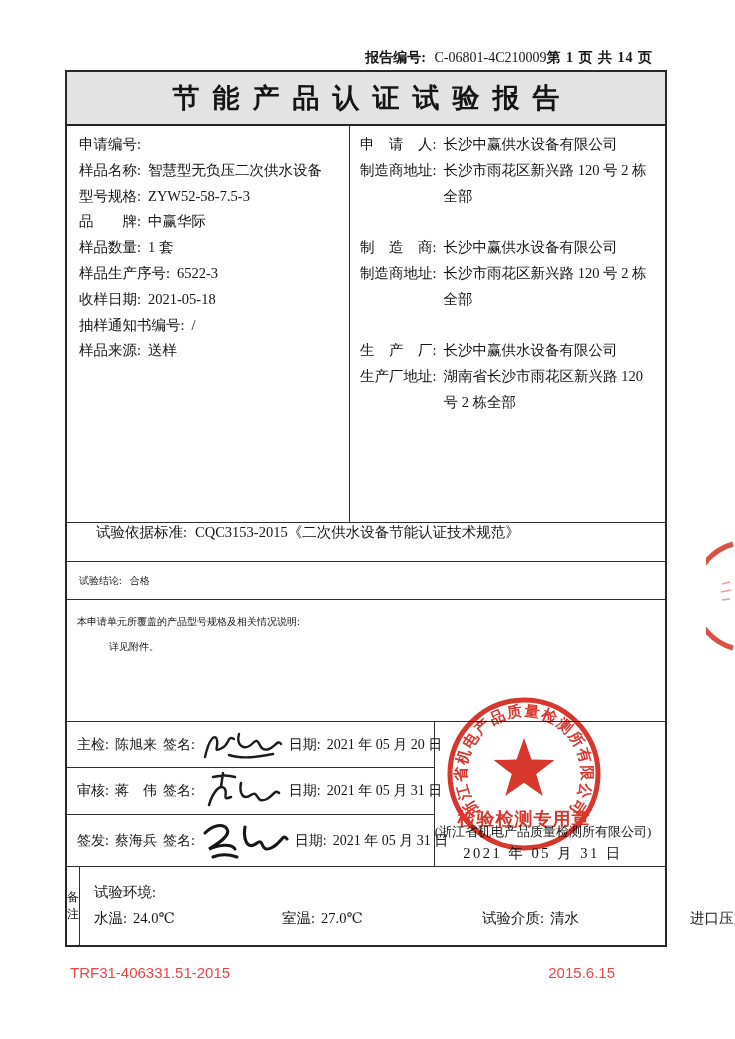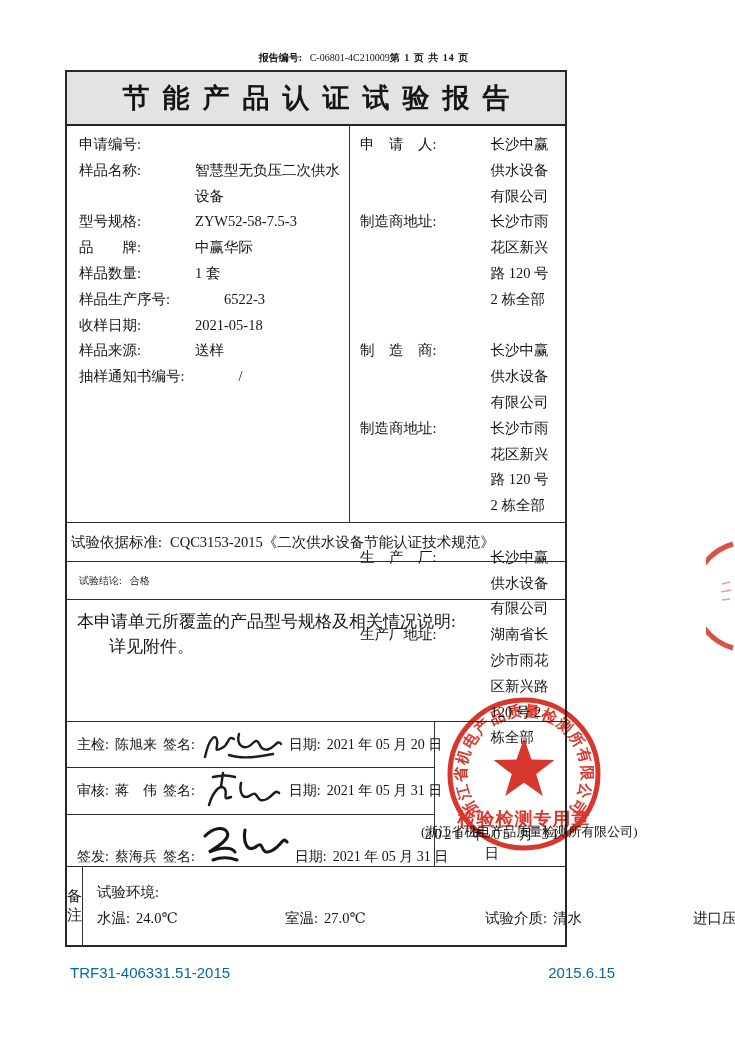--- a/index.html
+++ b/index.html
@@ -3,81 +3,81 @@
 <meta charset="utf-8">
 <style>
   html,body{margin:0;padding:0;background:#ffffff;}
   .page{
     position:relative;width:735px;height:1039px;background:#ffffff;
     font-family:"Liberation Serif","DejaVu Serif",serif;color:#151515;
     overflow:hidden;
   }
   
   .hdr{position:absolute;left:65px;top:46px;width:602px;height:22px;
-       display:flex;justify-content:center;align-items:flex-end;
-       font-size:10px;line-height:20px;}
+       display:flex;justify-content:flex-end;align-items:flex-end;
+       font-size:14px;line-height:20px;}
   .hdr-left{padding-left:10px;}
   .hdr-left .lbl{font-weight:bold;}
   .hdr-left .val{margin-left:5px;}
   .hdr-right{padding-right:14px;font-weight:bold;letter-spacing:1px;}
   
-  .tbl{position:absolute;left:65px;top:70px;width:502px;height:877px;
+  .tbl{position:absolute;left:65px;top:70px;width:602px;height:877px;
        border:2px solid #282828;box-sizing:border-box;
        display:flex;flex-direction:column;}
   .tbl *{box-sizing:border-box;}
   .row{border-bottom:1.5px solid #2e2e2e;}
   
   .title-row{height:54px;background:#e3e3e3;border-bottom:2px solid #232323;
     display:flex;align-items:center;justify-content:center;
     font-size:27px;font-weight:bold;letter-spacing:13px;text-indent:13px;}
   
   .info-sec{height:397px;display:flex;}
   .info-col{padding:6px 8px 0 12px;font-size:14.5px;}
   .info-left{width:283px;border-right:1.5px solid #2e2e2e;}
   .info-right{flex:1;padding-left:10px;}
-  .line{display:flex;line-height:25.8px;gap:47px;}
+  .line{display:flex;line-height:25.8px;}
   .line .lb{white-space:nowrap;}
   .line .vl{flex:1;margin-left:7px;}
   .spacer{height:25.8px;}
   
-  .std-row{height:39px;display:flex;align-items:center;padding-left:4px;font-size:14.5px;}
+  .std-row{height:39px;display:flex;padding-left:29px;font-size:14.5px;}
   .concl-row{height:38px;display:flex;align-items:center;padding-left:12px;font-size:10px;}
   .concl-row .vl,.std-row .vl{margin-left:8px;}
-  .cover-row{height:122px;padding:9px 10px 0 10px;font-size:17px;line-height:25px;}
+  .cover-row{height:122px;padding:9px 10px 0 10px;font-size:10px;line-height:25px;}
   .cover-l2{padding-left:32px;}
   
   .sig-sec{height:145px;display:flex;}
   .sig-left{width:368px;border-right:1.5px solid #2e2e2e;display:flex;flex-direction:column;}
   .sig-row{display:flex;align-items:center;padding-left:10px;font-size:14px;
            border-bottom:1.5px solid #2e2e2e;}
   .sig-row:last-child{border-bottom:none;}
   .sig-row .t{white-space:nowrap;}
   .sig-row .t.gap{margin-left:6px;}
   .scribble{margin:0 4px;flex:0 0 auto;}
   .sig-right{flex:1;position:relative;font-size:13px;text-decoration:underline;}
   .stamp-sub{position:absolute;left:-14px;right:0;bottom:25px;text-align:center;
              font-size:13px;white-space:nowrap;}
   .stamp-date{position:absolute;left:-14px;right:0;bottom:3px;text-align:center;
               font-size:14.5px;letter-spacing:2.5px;}
   
   .remark-row{flex:1;display:flex;border-bottom:none;}
   .remark-label{width:53px;border-right:1.5px solid #2e2e2e;display:flex;
-                align-items:center;justify-content:center;font-size:15px;}
+                align-items:center;justify-content:center;font-size:12px;}
   .remark-body{flex:1;padding:12px 10px 0 14px;font-size:14.5px;line-height:26px;}
   .remark-items{display:flex;}
   .remark-items .it{white-space:nowrap;}
   .remark-items .it .vl{margin-left:6px;}
   .it-w1{width:188px;}.it-w2{width:200px;}.it-w3{width:208px;}
   
   .stamp{position:absolute;left:377px;top:622px;mix-blend-mode:multiply;z-index:6;opacity:.94;}
   .edge-stamp{position:absolute;left:706px;top:540px;z-index:6;opacity:.85;}
   
   .footer{position:absolute;left:70px;top:964px;width:545px;display:flex;
           justify-content:space-between;font-family:"Liberation Sans","DejaVu Sans",sans-serif;
-          font-size:15px;color:#0369a1;}
+          font-size:15px;color:#ef4444;}
 </style>
 </head>
 <body>
 
 <div class="page">
 
   <div class="hdr">
     <div class="hdr-left">
       <span class="lbl">报告编号:</span>
       <span class="val">C-06801-4C210009</span>
@@ -112,26 +112,26 @@
           </div>
         <div class="line">
             <span class="lb">样品生产序号:</span>
             <span class="vl">6522-3</span>
           </div>
         <div class="line">
             <span class="lb">收样日期:</span>
             <span class="vl">2021-05-18</span>
           </div>
         <div class="line">
+            <span class="lb">抽样通知书编号:</span>
+            <span class="vl">/</span>
+          </div>
+        <div class="line">
             <span class="lb">样品来源:</span>
             <span class="vl">送样</span>
-          </div>
-        <div class="line">
-            <span class="lb">抽样通知书编号:</span>
-            <span class="vl">/</span>
           </div>
       </div>
       <div class="info-col info-right">
         <div class="line">
             <span class="lb">申　请　人:</span>
             <span class="vl">长沙中赢供水设备有限公司</span>
           </div>
         <div class="line">
             <span class="lb">制造商地址:</span>
             <span class="vl">长沙市雨花区新兴路 120 号 2 栋全部</span>
@@ -198,21 +198,21 @@
             <g fill="none" stroke="#1c1c1c" stroke-width="2.5" stroke-linecap="round">
               <path d="M14 6 C22 4 30 4 36 6 M24 2 L22 16"></path>
               <path d="M10 34 C14 20 22 12 26 18 C29 23 22 30 32 26"></path>
               <path d="M42 12 C40 22 44 30 52 24 C60 18 56 34 68 28 C74 25 76 18 80 22"></path>
             </g>
           </svg>
           <span class="t">日期:</span>
           <span class="t gap">2021 年 05 月 31 日</span>
         </div>
 
-        <div class="sig-row" style="height:51px;align-items:flex-end;">
+        <div class="sig-row" style="height:51px;">
           <span class="t">签发:</span>
           <span class="t gap">蔡海兵</span>
           <span class="t gap">签名:</span>
           <svg class="scribble" width="92" height="44" viewBox="0 0 92 44">
             <g fill="none" stroke="#161616" stroke-width="3.1" stroke-linecap="round">
               <path d="M6 14 C14 6 24 4 28 10 C32 16 20 24 10 30 C20 26 32 24 36 30"></path>
               <path d="M14 38 C24 34 32 36 38 38"></path>
               <path d="M46 8 C44 20 48 32 58 24 C66 18 60 36 74 28 C82 24 84 14 88 20"></path>
             </g>
           </svg>

